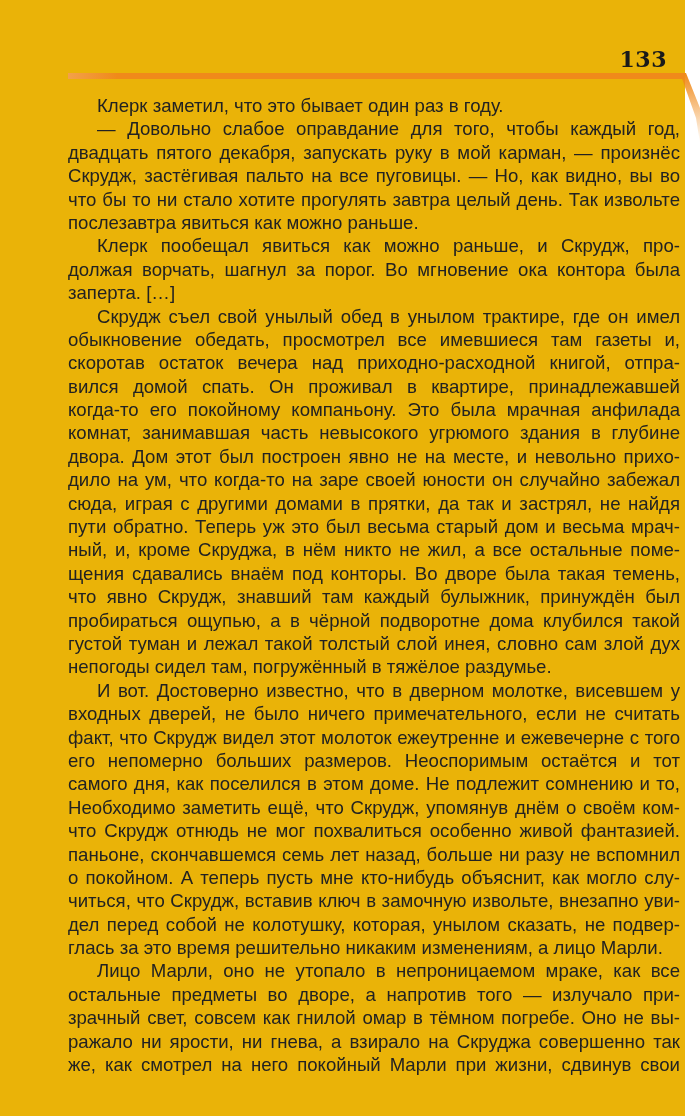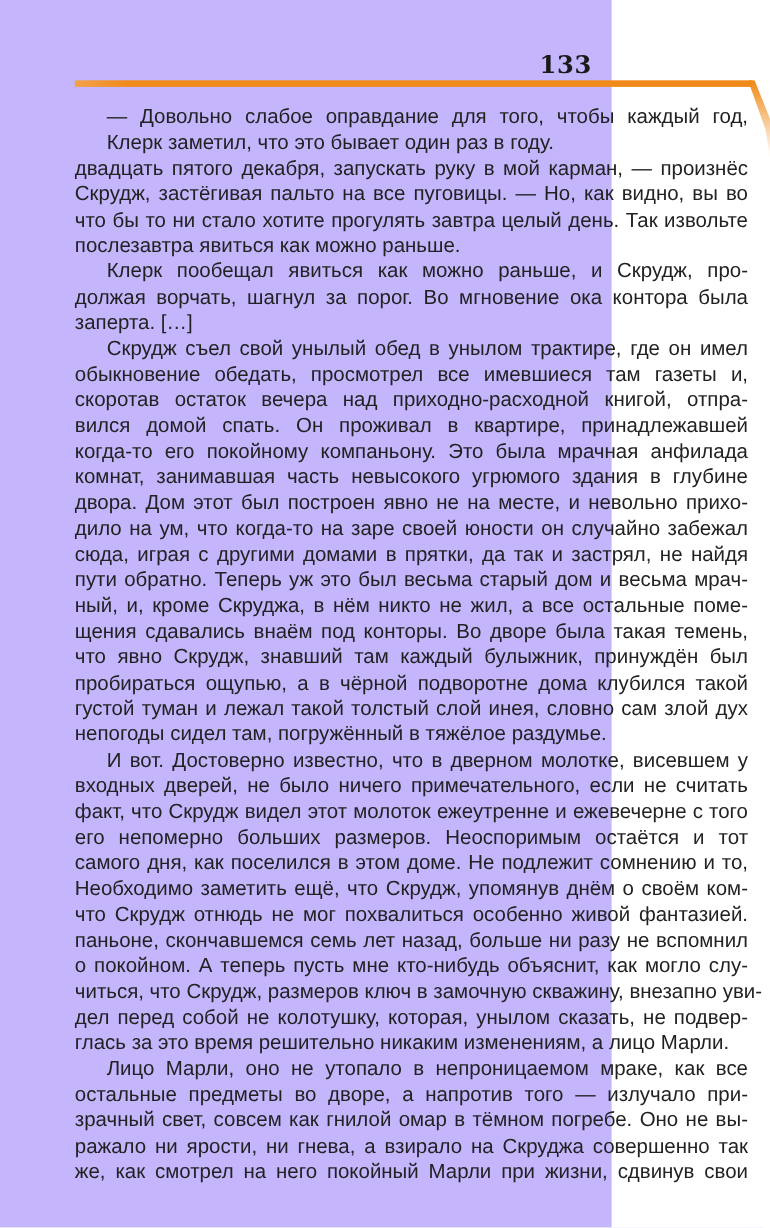--- a/index.html
+++ b/index.html
@@ -9,22 +9,22 @@
   }
   body {
     width: 700px;
     height: 1116px;
     position: relative;
     overflow: hidden;
   }
   .page {
     position: absolute;
     left: 0; top: 0;
-    width: 556px; height: 1116px;
-    background: #c4b5fd;
+    width: 685px; height: 1116px;
+    background: #eab308;
   }
   .page-number {
     position: absolute;
     right: 18px;
     top: 46px;
     font-family: "DejaVu Serif", "Liberation Serif", serif;
     font-weight: bold;
     font-size: 22px;
     color: #1a1a1a;
     letter-spacing: 0.5px;
@@ -79,22 +79,22 @@
     <defs>
       <linearGradient id="fadeg" x1="0" y1="0" x2="0" y2="1">
         <stop offset="0%" stop-color="#f08a1a" stop-opacity="1"></stop>
         <stop offset="100%" stop-color="#f08a1a" stop-opacity="0"></stop>
       </linearGradient>
     </defs>
     <polygon points="0,0 6,0 24,45 20,70 16,45" fill="url(#fadeg)"></polygon>
   </svg>
 
   <div class="text-body" id="text-body">
+      <span class="line indent last">Клерк заметил, что это бывает один раз в году.</span>
       <span class="line indent">— Довольно слабое оправдание для того, чтобы каждый год,</span>
-      <span class="line indent last">Клерк заметил, что это бывает один раз в году.</span>
       <span class="line">двадцать пятого декабря, запускать руку в мой карман, — произнёс</span>
       <span class="line">Скрудж, застёгивая пальто на все пуговицы. — Но, как видно, вы во</span>
       <span class="line">что бы то ни стало хотите прогулять завтра целый день. Так извольте</span>
       <span class="line last">послезавтра явиться как можно раньше.</span>
       <span class="line indent">Клерк пообещал явиться как можно раньше, и Скрудж, про-</span>
       <span class="line">должая ворчать, шагнул за порог. Во мгновение ока контора была</span>
       <span class="line last">заперта. […]</span>
       <span class="line indent">Скрудж съел свой унылый обед в унылом трактире, где он имел</span>
       <span class="line">обыкновение обедать, просмотрел все имевшиеся там газеты и,</span>
       <span class="line">скоротав остаток вечера над приходно-расходной книгой, отпра-</span>
@@ -113,21 +113,21 @@
       <span class="line last">непогоды сидел там, погружённый в тяжёлое раздумье.</span>
       <span class="line indent">И вот. Достоверно известно, что в дверном молотке, висевшем у</span>
       <span class="line">входных дверей, не было ничего примечательного, если не считать</span>
       <span class="line">факт, что Скрудж видел этот молоток ежеутренне и ежевечерне с того</span>
       <span class="line">его непомерно больших размеров. Неоспоримым остаётся и тот</span>
       <span class="line">самого дня, как поселился в этом доме. Не подлежит сомнению и то,</span>
       <span class="line">Необходимо заметить ещё, что Скрудж, упомянув днём о своём ком-</span>
       <span class="line">что Скрудж отнюдь не мог похвалиться особенно живой фантазией.</span>
       <span class="line">паньоне, скончавшемся семь лет назад, больше ни разу не вспомнил</span>
       <span class="line">о покойном. А теперь пусть мне кто-нибудь объяснит, как могло слу-</span>
-      <span class="line">читься, что Скрудж, размеров ключ в замочную скважину, внезапно уви-</span>
+      <span class="line">читься, что Скрудж, вставив ключ в замочную извольте, внезапно уви-</span>
       <span class="line">дел перед собой не колотушку, которая, унылом сказать, не подвер-</span>
       <span class="line last">глась за это время решительно никаким изменениям, а лицо Марли.</span>
       <span class="line indent">Лицо Марли, оно не утопало в непроницаемом мраке, как все</span>
       <span class="line">остальные предметы во дворе, а напротив того — излучало при-</span>
       <span class="line">зрачный свет, совсем как гнилой омар в тёмном погребе. Оно не вы-</span>
       <span class="line">ражало ни ярости, ни гнева, а взирало на Скруджа совершенно так</span>
       <span class="line">же, как смотрел на него покойный Марли при жизни, сдвинув свои</span>
     </div>
 </div>
 

